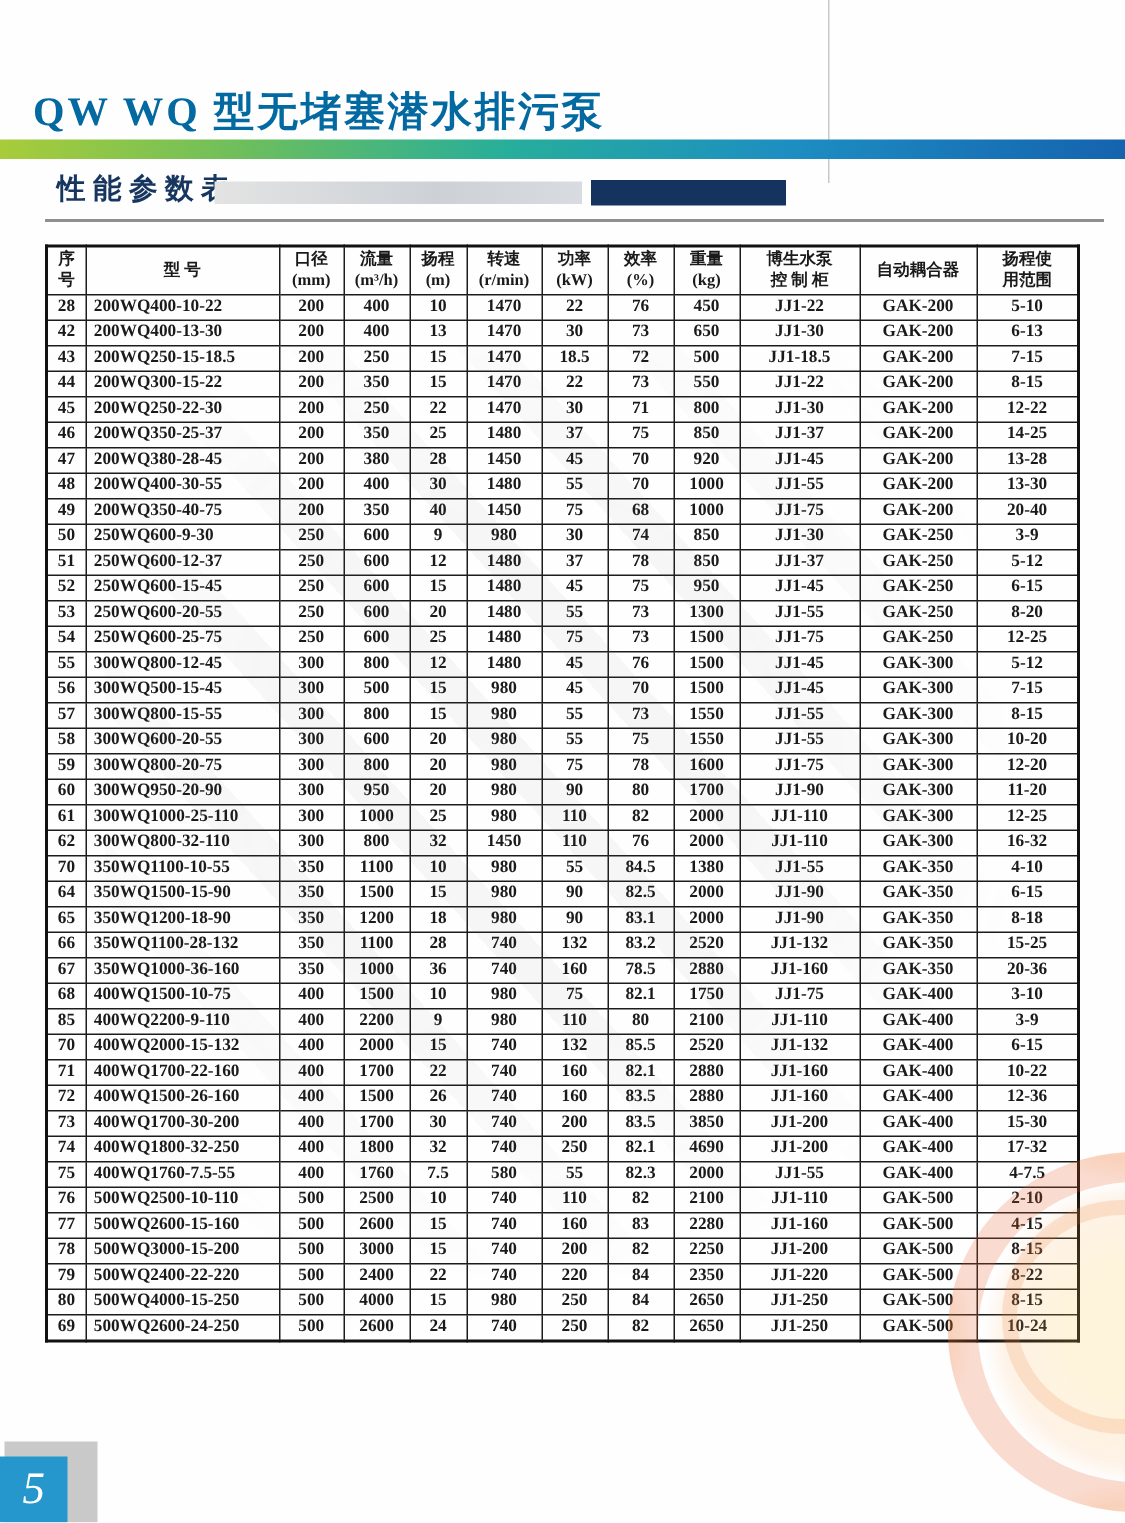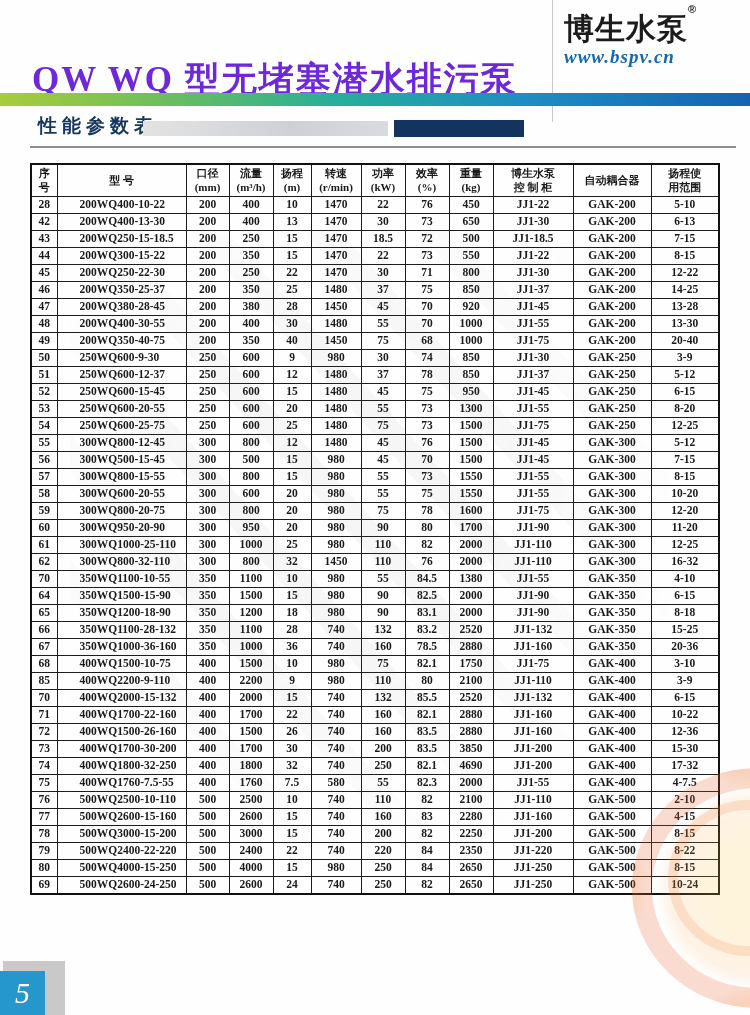--- a/index.html
+++ b/index.html
@@ -1,20 +1,20 @@
 <!DOCTYPE html>
 <html><head>
 <meta charset="utf-8">
 <style>
   html,body{margin:0;padding:0;background:#ffffff;}
   .page{position:relative;width:750px;height:1015px;background:#fefefe;overflow:hidden;
         font-family:"Liberation Serif", serif;}
 
   
-  .doc-title{position:absolute;left:32px;top:56px;font-size:35px;font-weight:bold;color:#6d28d9;
+  .doc-title{position:absolute;left:22px;top:56px;font-size:27px;font-weight:bold;color:#0369a1;
              letter-spacing:2px;white-space:nowrap;}
   .header-divider{position:absolute;left:552px;top:0;width:1px;height:122px;background:#c8c8c8;}
   .logo{position:absolute;left:560px;top:14px;width:185px;display:flex;align-items:flex-start;}
   .logo-shield{flex:0 0 auto;margin-top:6px;}
   .logo-textcol{margin-left:4px;}
   .brand-name{font-family:"Liberation Sans", sans-serif;font-weight:bold;font-size:30px;color:#1b1b1b;
               letter-spacing:1px;line-height:1;white-space:nowrap;}
   .brand-reg{font-size:11px;vertical-align:top;position:relative;top:-10px;color:#1b1b1b;}
   .brand-site{font-style:italic;font-weight:bold;font-size:19px;color:#1467ae;margin-top:2px;
               letter-spacing:1px;}
@@ -32,21 +32,21 @@
   
   .table-wrap{position:absolute;left:30px;top:163px;z-index:1;}
   table{border-collapse:collapse;table-layout:fixed;width:688px;background:transparent;}
   th,td{border:1px solid #1c1c1c;overflow:hidden;white-space:nowrap;}
   table{border:2px solid #111;}
   thead th{height:22px;font-size:12px;font-weight:bold;color:#1a1a1a;text-align:center;padding:1px 0;
            font-family:"Liberation Serif", serif;line-height:1.4;}
   thead .unit{font-size:11px;font-weight:bold;display:block;line-height:1.3;}
   tbody td{height:16px;font-size:11.5px;font-weight:bold;color:#1a1a1a;text-align:center;
            padding:0 2px;line-height:1;}
-  tbody td.model-cell{text-align:left;padding-left:22px;}
+  tbody td.model-cell{text-align:left;padding-left:5px;}
 
   
   .wm-diag{position:absolute;left:70px;top:230px;width:600px;height:620px;z-index:4;pointer-events:none;
     background:repeating-linear-gradient(48deg, rgba(110,110,110,0.055) 0 26px, rgba(0,0,0,0) 26px 84px);
     -webkit-mask-image:radial-gradient(ellipse at 45% 45%, #000 35%, transparent 75%);
     mask-image:radial-gradient(ellipse at 45% 45%, #000 35%, transparent 75%);}
   .wm-stamp{position:absolute;left:632px;top:768px;width:210px;height:200px;border-radius:50%;
     border:20px solid rgba(233,95,40,0.22);z-index:5;pointer-events:none;
     background:radial-gradient(circle, rgba(255,205,80,0.20) 30%, rgba(255,160,60,0.12) 60%, transparent 70%);}
   .wm-stamp-inner{position:absolute;left:668px;top:800px;width:140px;height:136px;border-radius:50%;
@@ -60,24 +60,20 @@
 </style>
 </head>
 <body>
 
 <div class="page">
 
   <div class="doc-title">QW  WQ 型无堵塞潜水排污泵</div>
   <div class="header-divider"></div>
 
   <div class="logo">
-    <span class="logo-textcol">
-      <span class="brand-name"><span>博生水泵</span><span class="brand-reg">®</span></span>
-      <div class="brand-site">www.bspv.cn</div>
-    </span>
   </div>
 
   <div class="gradient-bar"></div>
 
   <div class="section-title">性能参数表</div>
   <div class="section-graybar"></div>
   <div class="section-navyblock"></div>
   <div class="section-underline"></div>
 
   <div class="table-wrap">

